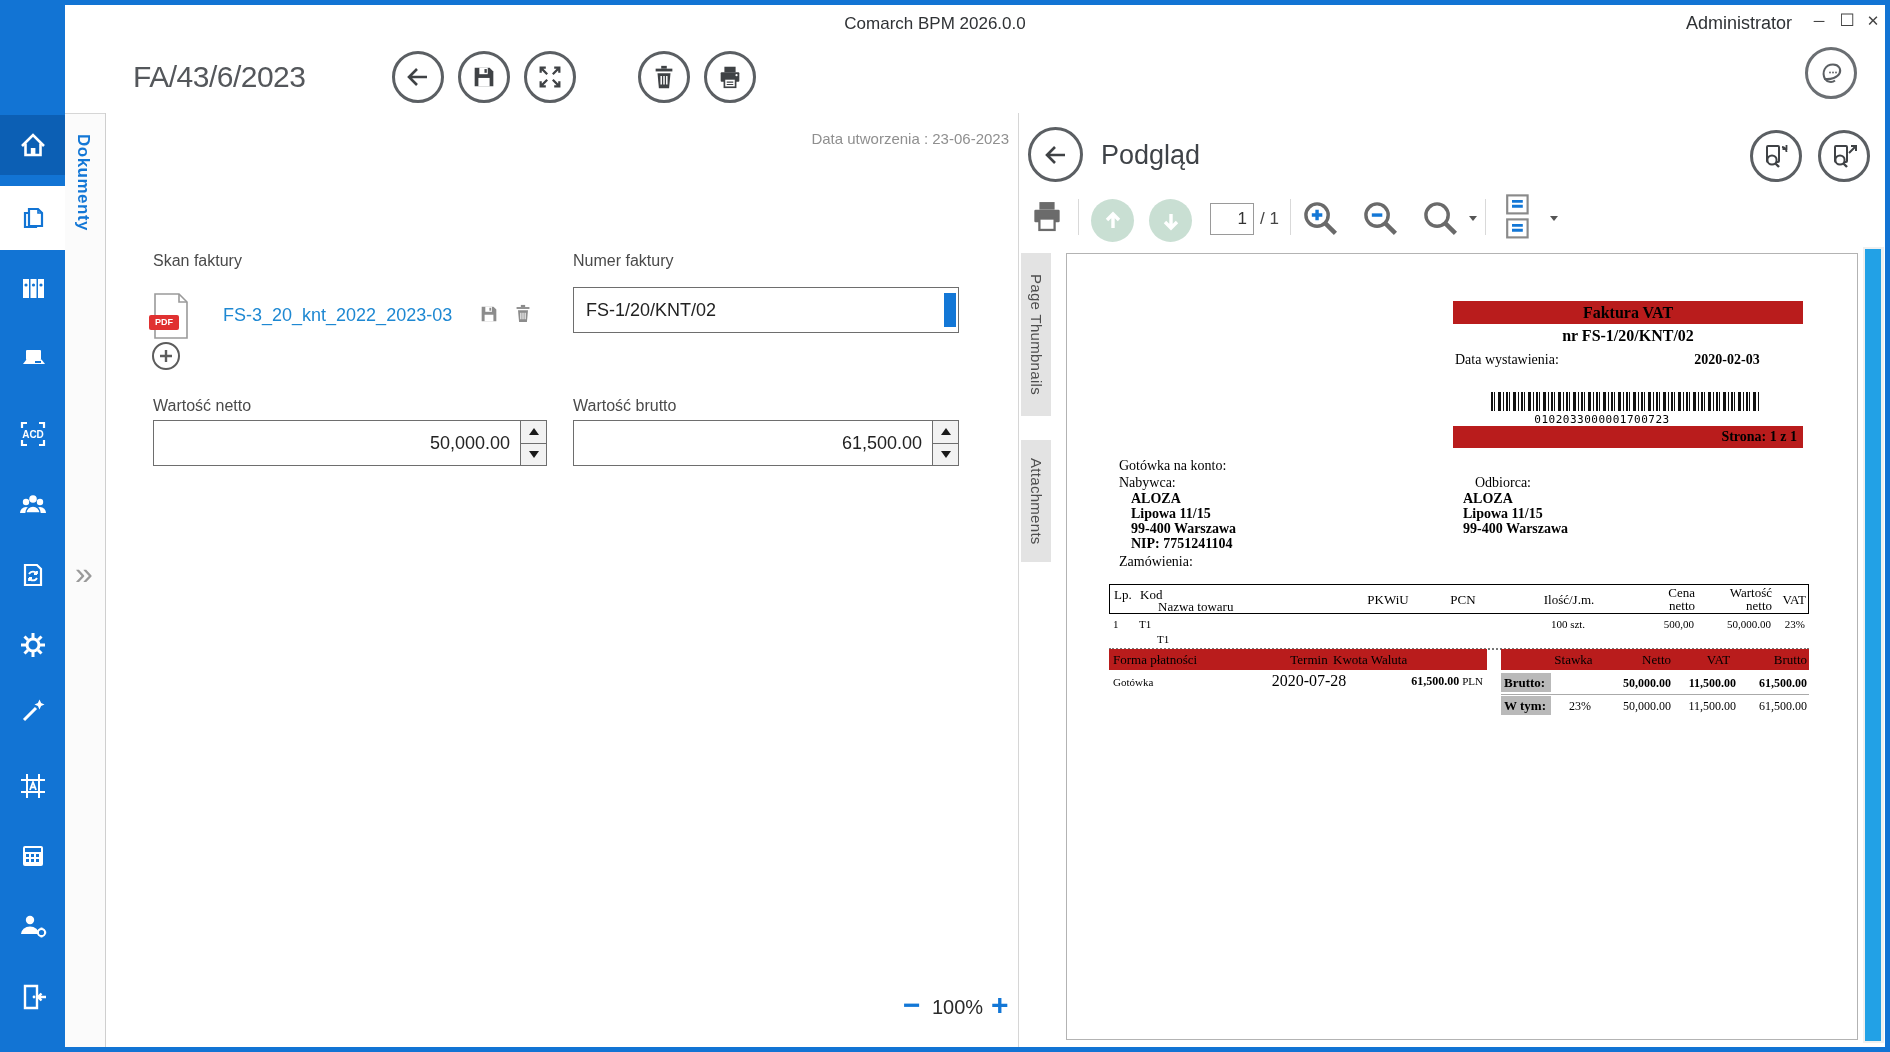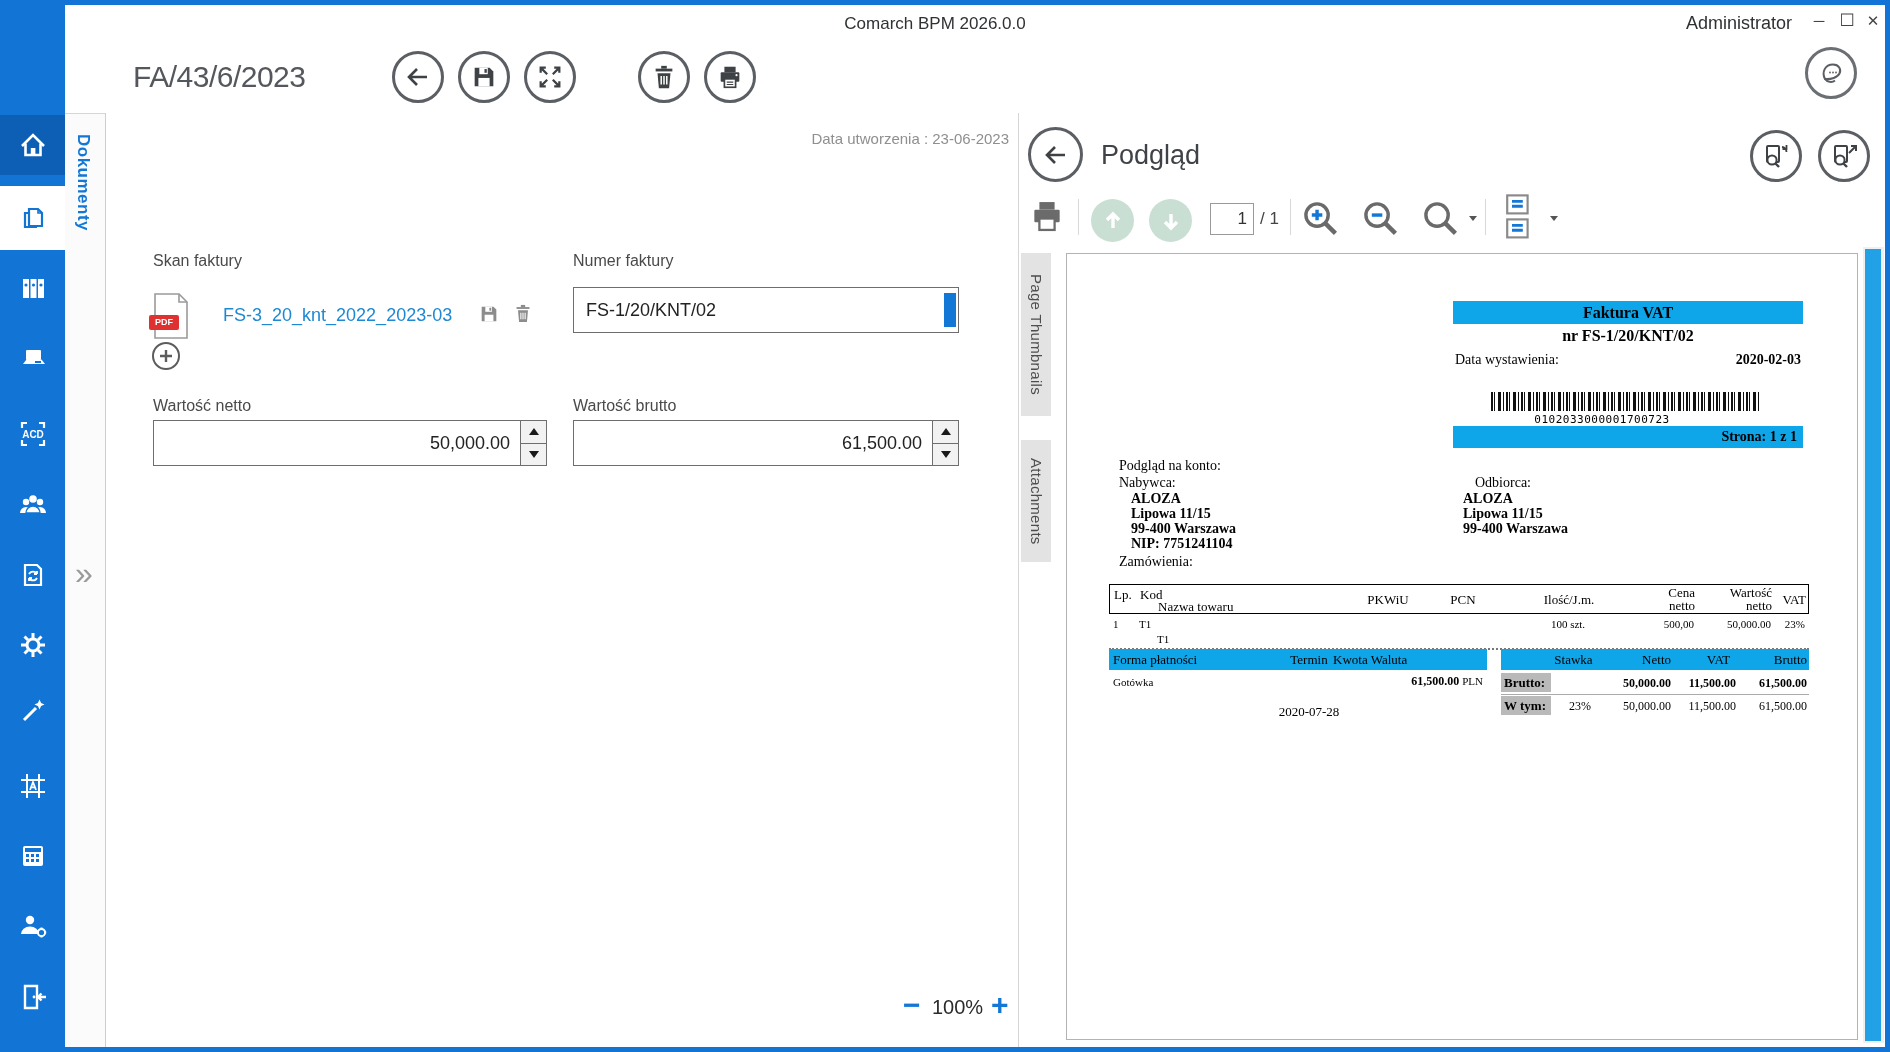--- a/index.html
+++ b/index.html
@@ -50,21 +50,21 @@
   .page-input{position:absolute;box-sizing:border-box;width:44px;height:32px;border:1px solid #9a9a9a;text-align:right;
               padding-right:6px;font-size:17px;color:#333;font-family:"Liberation Sans",sans-serif;outline:none;}
   .caret{position:absolute;width:0;height:0;border-left:4px solid transparent;border-right:4px solid transparent;border-top:5px solid #555;cursor:pointer;}
   .v-tab{position:absolute;left:2px;width:30px;background:#e3e3e3;display:flex;align-items:center;justify-content:center;cursor:pointer;}
   .v-tab span{writing-mode:vertical-rl;font-size:15px;color:#4e4e4e;letter-spacing:.3px;}
   
   #doc-page{position:absolute;left:47px;top:140px;width:792px;height:787px;background:#fff;border:1px solid #b3b3b3;
             font-family:"Liberation Serif",serif;color:#000;box-sizing:border-box;}
   .inv{position:absolute;font-size:14px;line-height:15px;}
   .inv-b{font-weight:bold;}
-  .gray-bar{position:absolute;background:#0ea5e9;}
+  .gray-bar{position:absolute;background:#b91c1c;}
   #seller-box{position:absolute;left:46px;top:45px;width:337px;height:126px;border:2px solid #000;box-shadow:5px 5px 0 0 #000;background:#fff;}
   .barcode{position:absolute;background:repeating-linear-gradient(90deg,#111 0px,#111 2px,#fff 2px,#fff 3px,#111 3px,#111 4px,#fff 4px,#fff 7px,#111 7px,#111 10px,#fff 10px,#fff 12px,#111 12px,#111 13px,#fff 13px,#fff 15px);}
   .bc-num{position:absolute;text-align:center;font-family:"DejaVu Sans Mono",monospace;font-size:11px;letter-spacing:.5px;}
   #items-header{position:absolute;left:42px;top:330px;width:700px;height:30px;border:1px solid #000;box-sizing:border-box;}
   .th13{position:absolute;font-size:13px;line-height:13px;}
   .td11{position:absolute;font-size:11px;line-height:12px;}
   .dotline{position:absolute;border-top:2px dotted #777;height:0;}
   .sum-lbl{position:absolute;background:#b9b9b9;font-size:13px;font-weight:bold;padding-left:3px;box-sizing:border-box;line-height:19px;}
   
   #pv-scroll-track{position:absolute;left:1863px;top:247px;width:21px;height:796px;background:#f0f0f0;}
@@ -421,27 +421,27 @@
     <div class="v-tab" style="top:327px;height:122px;">
       <span>Attachments</span>
     </div>
 
     <div id="doc-page">
 
 
       <div class="gray-bar" style="left:386px;top:47px;width:350px;height:23px;text-align:center;font-size:16px;font-weight:bold;line-height:23px;">Faktura VAT</div>
       <div class="inv inv-b" style="left:386px;top:74px;width:350px;text-align:center;font-size:16px;">nr FS-1/20/KNT/02</div>
       <div class="inv" style="left:388px;top:98px;">Data wystawienia:</div>
-      <div class="inv inv-b" style="left:586px;top:98px;width:148px;text-align:right;">2020-02-03</div>
+      <div class="inv inv-b" style="left:586px;top:98px;width:148px;text-align:center;">2020-02-03</div>
 
       <div class="barcode" style="left:424px;top:138px;width:268px;height:19px;"></div>
       <div class="bc-num" style="left:401px;top:159px;width:268px;">0102033000001700723</div>
       <div class="gray-bar" style="left:386px;top:172px;width:350px;height:22px;text-align:right;font-size:14px;font-weight:bold;line-height:22px;padding-right:6px;box-sizing:border-box;">Strona: 1 z 1</div>
 
-      <div class="inv" style="left:52px;top:204px;">Podgląd na konto:</div>
+      <div class="inv" style="left:52px;top:204px;">Gotówka na konto:</div>
 
       <div class="inv" style="left:52px;top:221px;">Nabywca:</div>
       <div class="inv inv-b" style="left:64px;top:237px;">ALOZA</div>
       <div class="inv inv-b" style="left:64px;top:252px;">Lipowa 11/15</div>
       <div class="inv inv-b" style="left:64px;top:267px;">99-400  Warszawa</div>
       <div class="inv inv-b" style="left:64px;top:282px;">NIP: 7751241104</div>
 
       <div class="inv" style="left:384px;top:221px;margin-left:24px;">Odbiorca:</div>
       <div class="inv inv-b" style="left:396px;top:237px;">ALOZA</div>
       <div class="inv inv-b" style="left:396px;top:252px;">Lipowa 11/15</div>
@@ -470,21 +470,21 @@
         <div class="td11" style="left:660px;top:34px;width:36px;text-align:right;">23%</div>
         <div class="dotline" style="left:0;top:64px;width:700px;"></div>
       </div>
 
       <div class="abs" style="left:42px;top:395px;width:378px;">
         <div class="gray-bar" style="left:0;top:0;width:378px;height:21px;"></div>
         <div class="th13" style="left:4px;top:4px;">Forma płatności</div>
         <div class="th13" style="left:130px;top:4px;width:140px;text-align:center;">Termin</div>
         <div class="th13" style="left:224px;top:4px;width:138px;text-align:left;">Kwota Waluta</div>
         <div class="td11" style="left:4px;top:27px;">Gotówka</div>
-        <div class="td11" style="left:130px;top:26px;width:140px;text-align:center;font-size:13px;margin-top:31px;">2020-07-28</div>
+        <div class="td11" style="left:130px;top:26px;width:140px;text-align:center;font-size:16px;">2020-07-28</div>
         <div class="abs" style="left:220px;top:25px;width:154px;text-align:right;font-size:12px;">
           <span class="inv-b" style="font-size:12px;">61,500.00</span>
           <span style="font-size:11px;">PLN</span>
         </div>
       </div>
 
       <div class="abs" style="left:434px;top:395px;width:308px;">
         <div class="gray-bar" style="left:0;top:0;width:308px;height:21px;"></div>
         <div class="th13" style="left:30px;top:4px;width:85px;text-align:center;">Stawka</div>
         <div class="th13" style="left:90px;top:4px;width:80px;text-align:right;">Netto</div>

